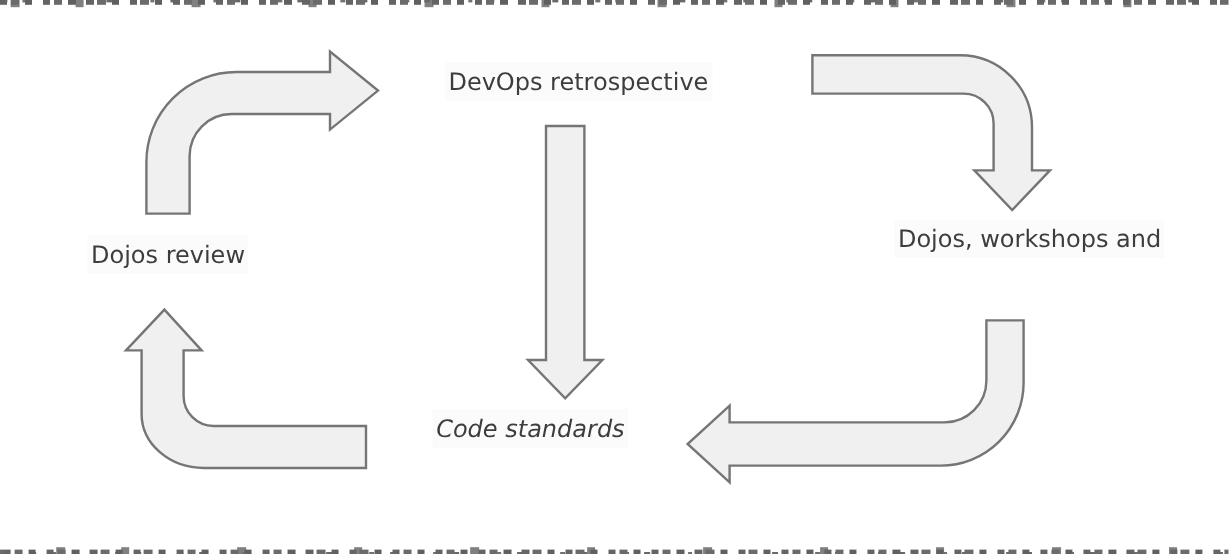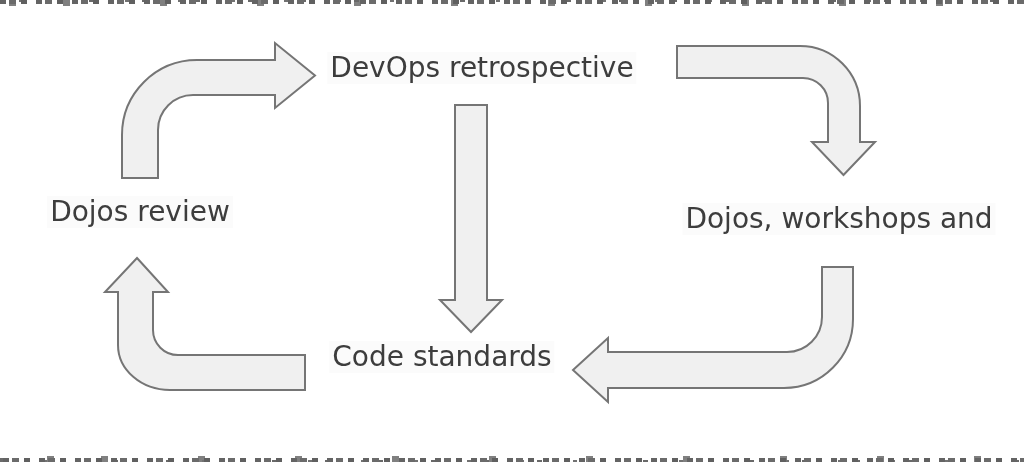--- a/index.html
+++ b/index.html
@@ -14,21 +14,21 @@
     background: #ffffff;
     overflow: hidden;
     font-family: "DejaVu Sans", "Liberation Sans", sans-serif;
   }
 
   
   .node {
     position: absolute;
     transform: translateX(-50%);
     text-align: center;
-    font-size: 28px;
+    font-size: 20px;
     line-height: 32px;
     color: #3d3d3d;
     white-space: nowrap;
   }
   .node .node-line {
     display: block;
     background: #fbfbfb;
     padding: 0 3px;
   }
 
@@ -82,25 +82,25 @@
     <path class="arrow" d="M 677,46 L 800,46 A 60 60 0 0 1 860,106 L 860,142 L 875,142 L 843.5,175 L 812,142 L 828,142 L 828,103 A 25 25 0 0 0 803,78 L 677,78 Z" aria-label="arrow from DevOps retrospective to Dojos, workshops and experimentations"></path>
     <path class="arrow" d="M 455,105 L 487,105 L 487,300 L 502,300 L 471,332 L 440,300 L 455,300 Z" aria-label="arrow from DevOps retrospective to Code standards"></path>
     <path class="arrow" d="M 822,267 L 853,267 L 853,319 A 69 69 0 0 1 784,388 L 608,388 L 608,402 L 573,370 L 608,338 L 608,352 L 787,352 A 35 35 0 0 0 822,317 L 822,267 Z" aria-label="arrow from Dojos, workshops and experimentations to Code standards"></path>
     <path class="arrow" d="M 137,258 L 168,292 L 153,292 L 153,330 A 25 25 0 0 0 178,355 L 305,355 L 305,390 L 170,390 A 52 45 0 0 1 118,345 L 118,292 L 105,292 Z" aria-label="arrow from Code standards to Code review"></path>
   </svg>
 
   <div class="node" style="left:482px; top:52px;">
     <span class="node-line">DevOps retrospective</span>
   </div>
 
-  <div class="node" style="left:839px; top:183px;margin-top:20px;">
+  <div class="node" style="left:858px; top:183px;">
     <span class="node-line">Dojos, workshops and</span>
   </div>
 
-  <div class="node" style="left:442px; top:341px;">
+  <div class="node" style="left:442px; top:341px;font-style:italic;">
     <span class="node-line">Code standards</span>
   </div>
 
   <div class="node" style="left:140px; top:196px;">
     <span class="node-line">Dojos review</span>
   </div>
 
 </div>
 
 </body></html>

